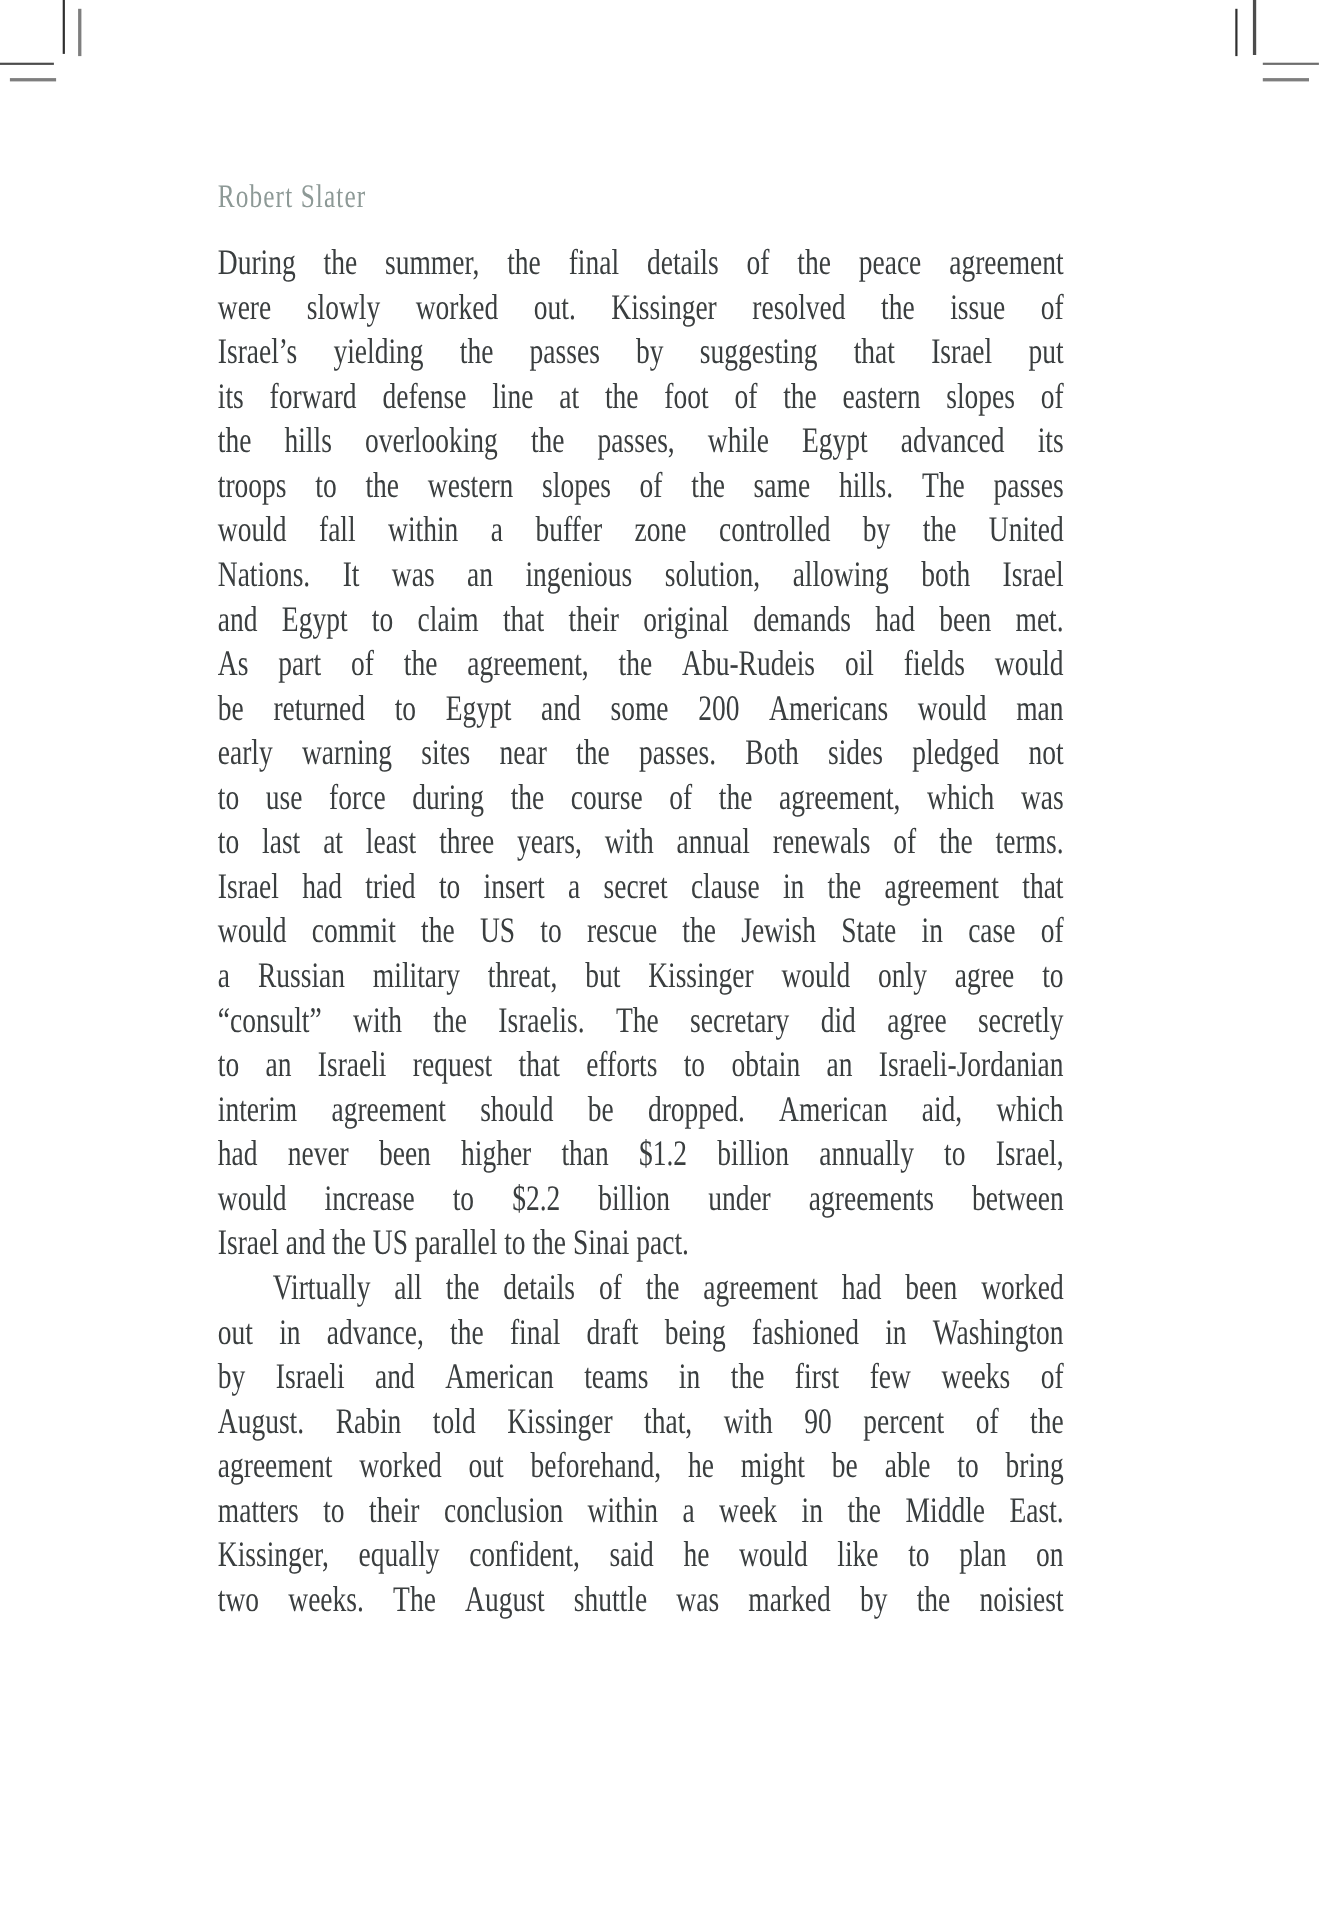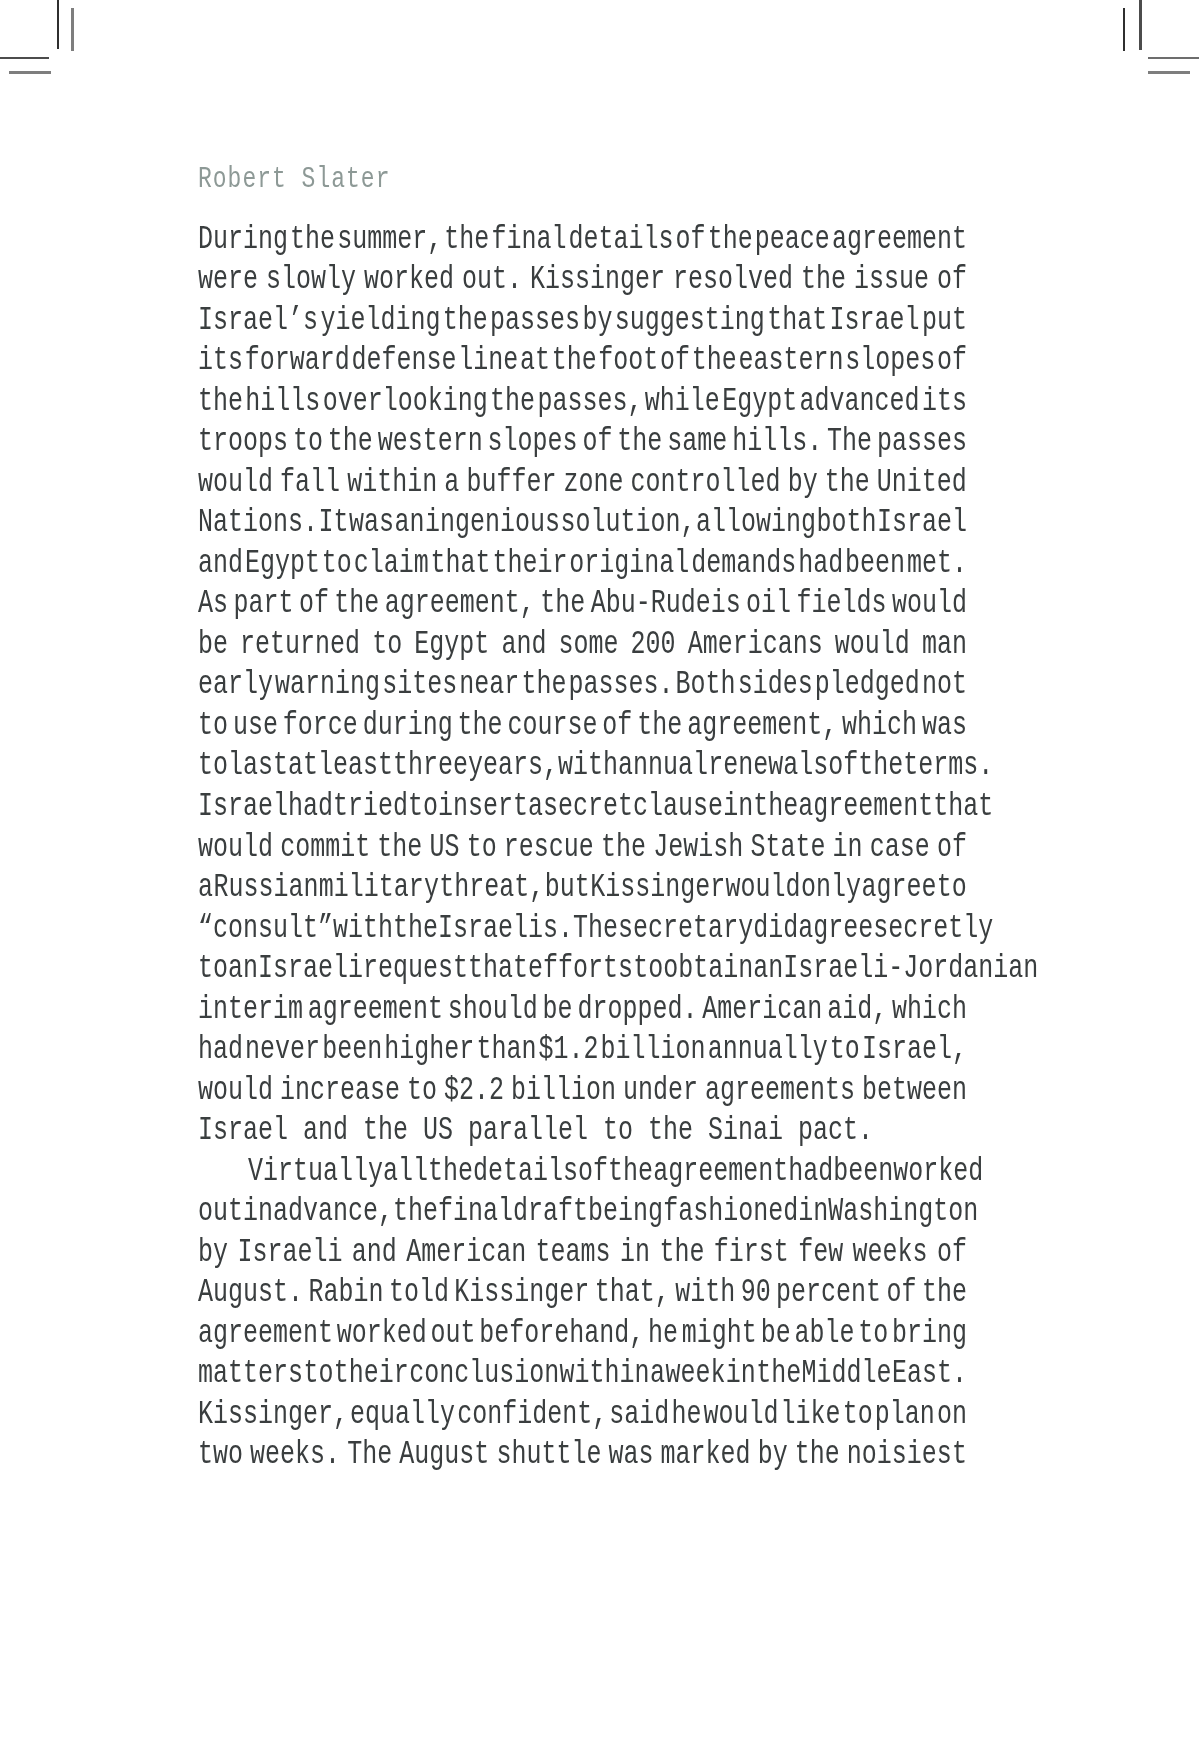--- a/index.html
+++ b/index.html
@@ -2,21 +2,21 @@
 <html style="--bg: #ffffff; --body-color: #3a3e3f; --header-color: #8d9996; --pagenum-color: #8d9996;"><head>
 <meta charset="utf-8">
 <style>
   html, body { margin: 0; padding: 0; background: #ffffff; }
   .page {
     position: relative;
     width: 1199px;
     height: 1479px;
     background: var(--bg, #ffffff);
     overflow: hidden;
-    font-family: Liberation Mono, monospace;
+    font-family: Liberation Serif, serif;
   }
   .running-header {
     position: absolute;
     left: 198px;
     top: 161px;
     font-size: 23px;
     line-height: 28px;
     letter-spacing: 1px;
     color: var(--header-color, #8d9996);
     transform: scaleY(1.3);

